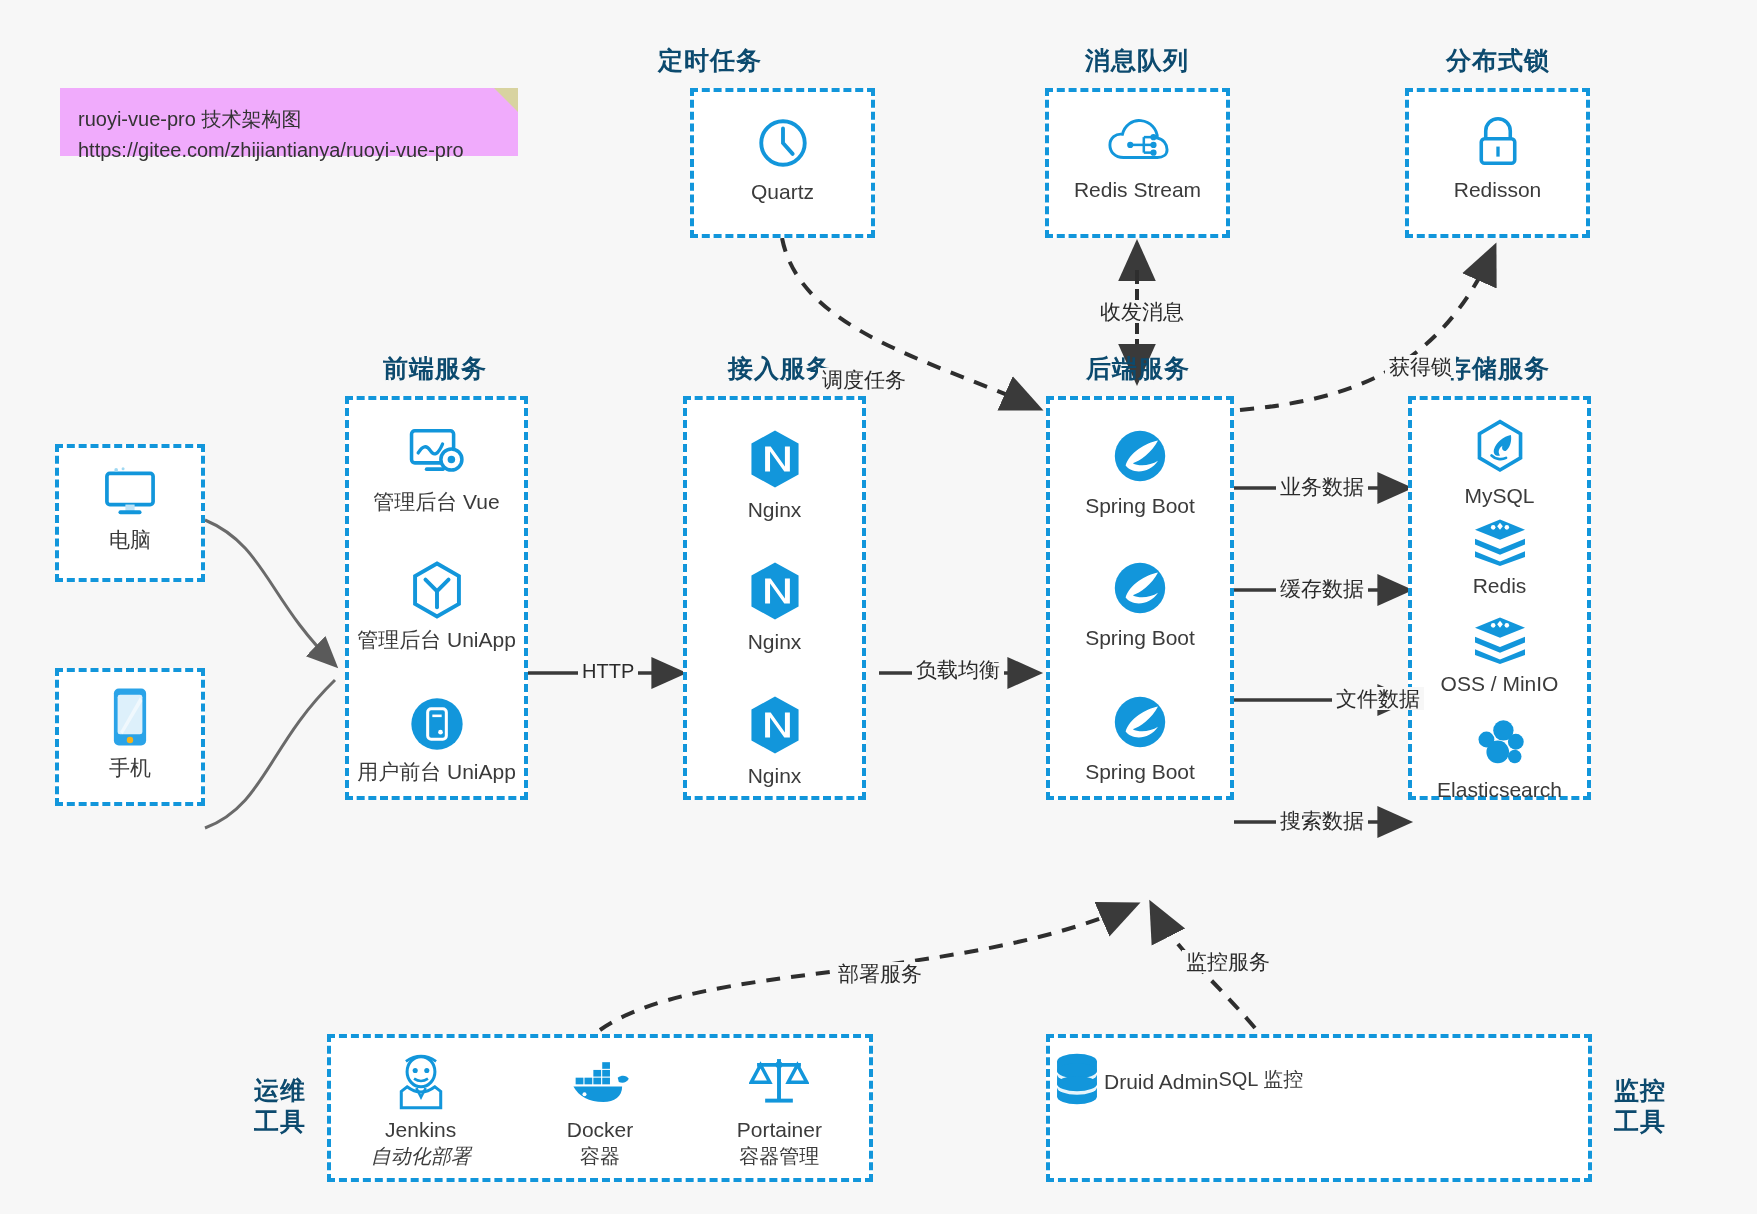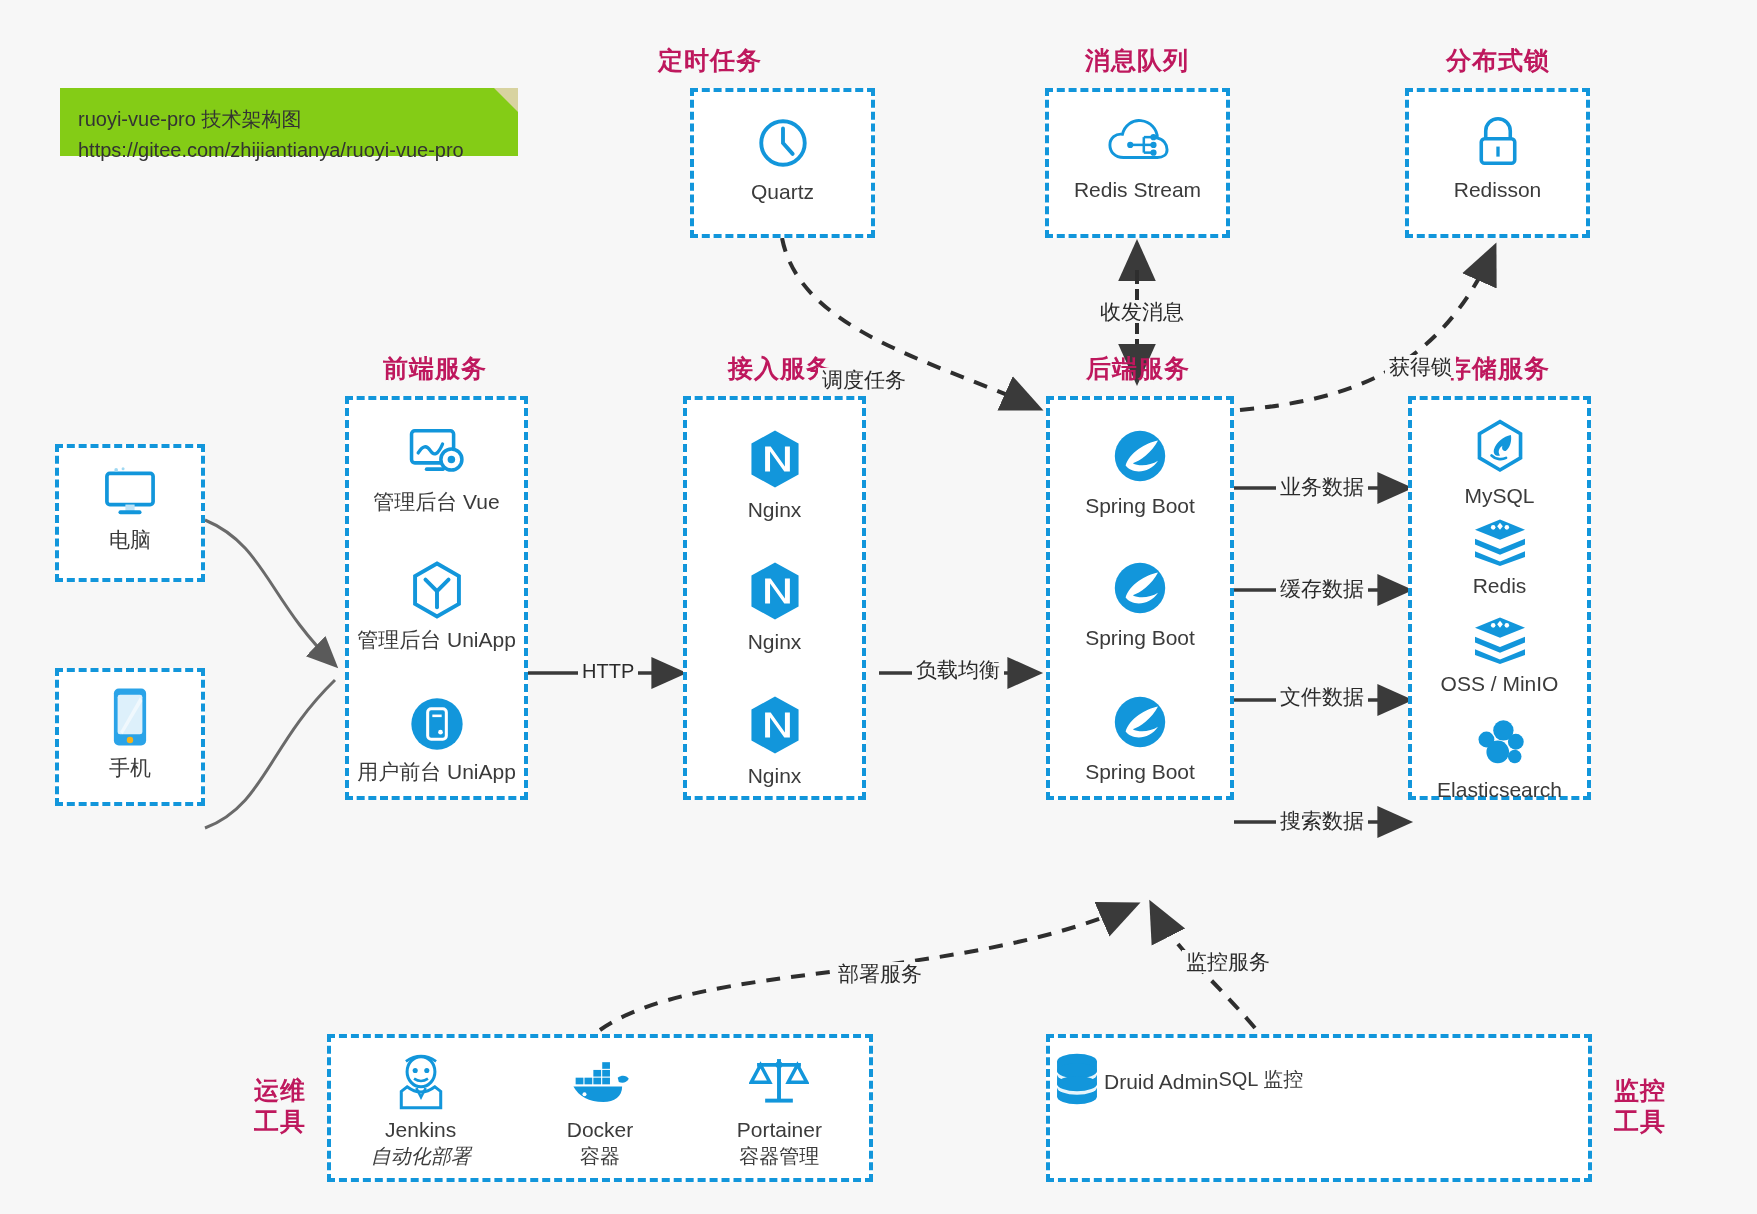--- a/index.html
+++ b/index.html
@@ -3,34 +3,34 @@
 <meta charset="utf-8">
 <style>
   html,body{margin:0;padding:0;background:#f7f7f7;}
   body{width:1757px;height:1214px;position:relative;overflow:hidden;
        font-family:"Liberation Sans","DejaVu Sans",sans-serif;color:#333;}
   .canvas{position:absolute;inset:0;}
   svg.wires{position:absolute;left:0;top:0;width:1757px;height:1214px;pointer-events:none;}
 
   
   .gbox{position:absolute;border:4px dashed #1296db;background:#fff;box-sizing:border-box;}
-  .gtitle{position:absolute;color:#be185d;font-weight:bold;font-size:25px;
+  .gtitle{position:absolute;color:#0c4a6e;font-weight:bold;font-size:25px;
           text-align:center;letter-spacing:1px;white-space:nowrap;}
   .gtitle.side{font-size:25px;line-height:1.25;}
 
   
   .node{position:absolute;display:flex;flex-direction:column;align-items:center;
         justify-content:flex-start;width:100%;}
   .nlabel{font-size:21px;color:#3b3b3b;margin-top:6px;text-align:center;
           line-height:1.3;white-space:nowrap;}
   .nlabel.small{font-size:20px;}
   .ico{display:block;}
 
   
-  .note{position:absolute;background:#84cc16;box-sizing:border-box;
+  .note{position:absolute;background:#f0abfc;box-sizing:border-box;
         padding:16px 18px 14px 18px;font-size:20px;line-height:1.55;color:#333;}
   .note .fold{position:absolute;right:0;top:0;width:0;height:0;
               border-left:24px solid transparent;border-top:24px solid #d8d3a0;}
 
   
   .elabel{position:absolute;background:#f7f7f7;font-size:20px;color:#2b2b2b;
           padding:0 4px;white-space:nowrap;line-height:1.1;}
   .elabel.cn{font-size:21px;}
 </style>
 </head>
@@ -345,18 +345,18 @@
     </div>
   </div>
 
   <div class="elabel" style="left:578px;top:660px;">HTTP</div>
   <div class="elabel cn" style="left:912px;top:658px;">负载均衡</div>
   <div class="elabel cn" style="left:818px;top:368px;">调度任务</div>
   <div class="elabel cn" style="left:1096px;top:300px;">收发消息</div>
   <div class="elabel cn" style="left:1385px;top:355px;">获得锁</div>
   <div class="elabel cn" style="left:1276px;top:475px;">业务数据</div>
   <div class="elabel cn" style="left:1276px;top:577px;">缓存数据</div>
-  <div class="elabel cn" style="left:1276px;top:687px;font-family:Liberation Mono, monospace;">文件数据</div>
+  <div class="elabel cn" style="left:1332px;top:687px;">文件数据</div>
   <div class="elabel cn" style="left:1276px;top:809px;">搜索数据</div>
   <div class="elabel cn" style="left:834px;top:962px;">部署服务</div>
   <div class="elabel cn" style="left:1182px;top:950px;">监控服务</div>
 
 </div>
 
 </body></html>

